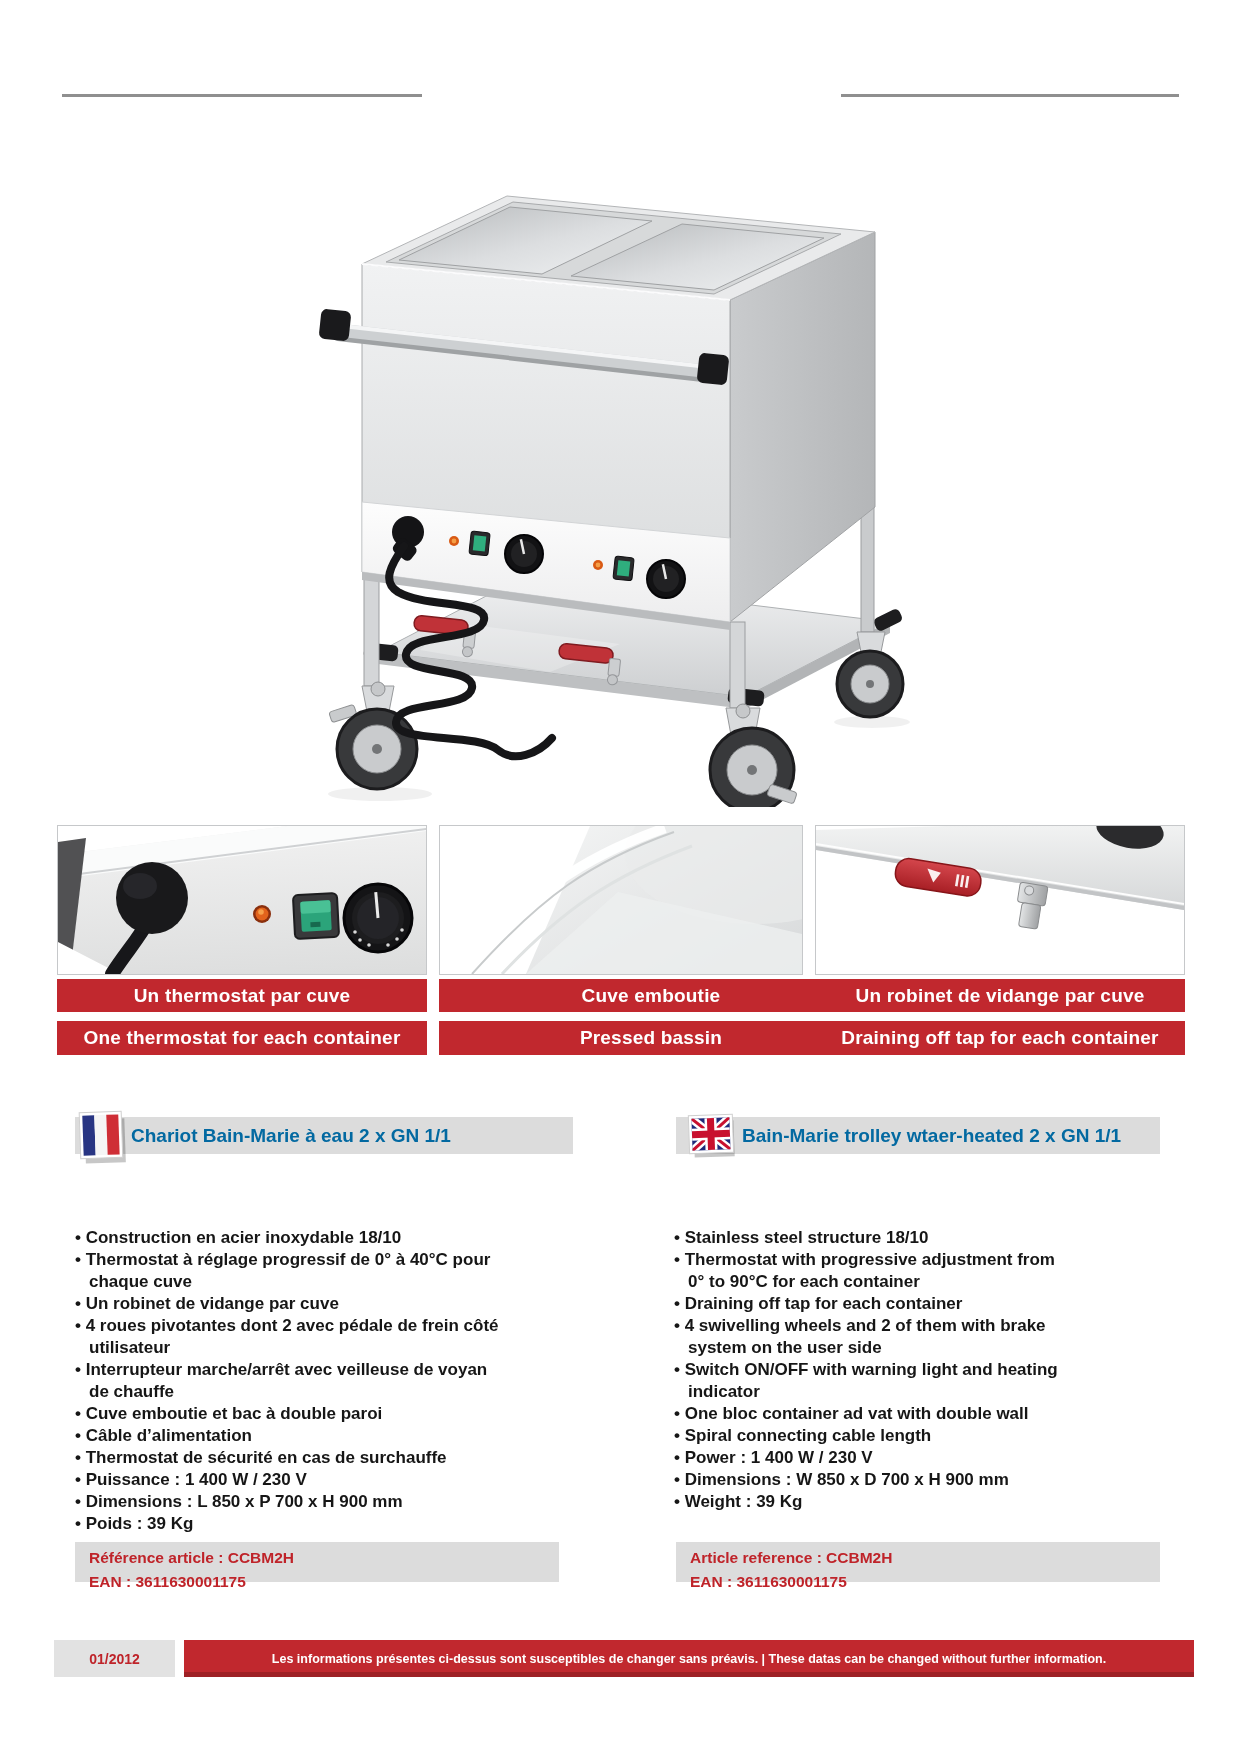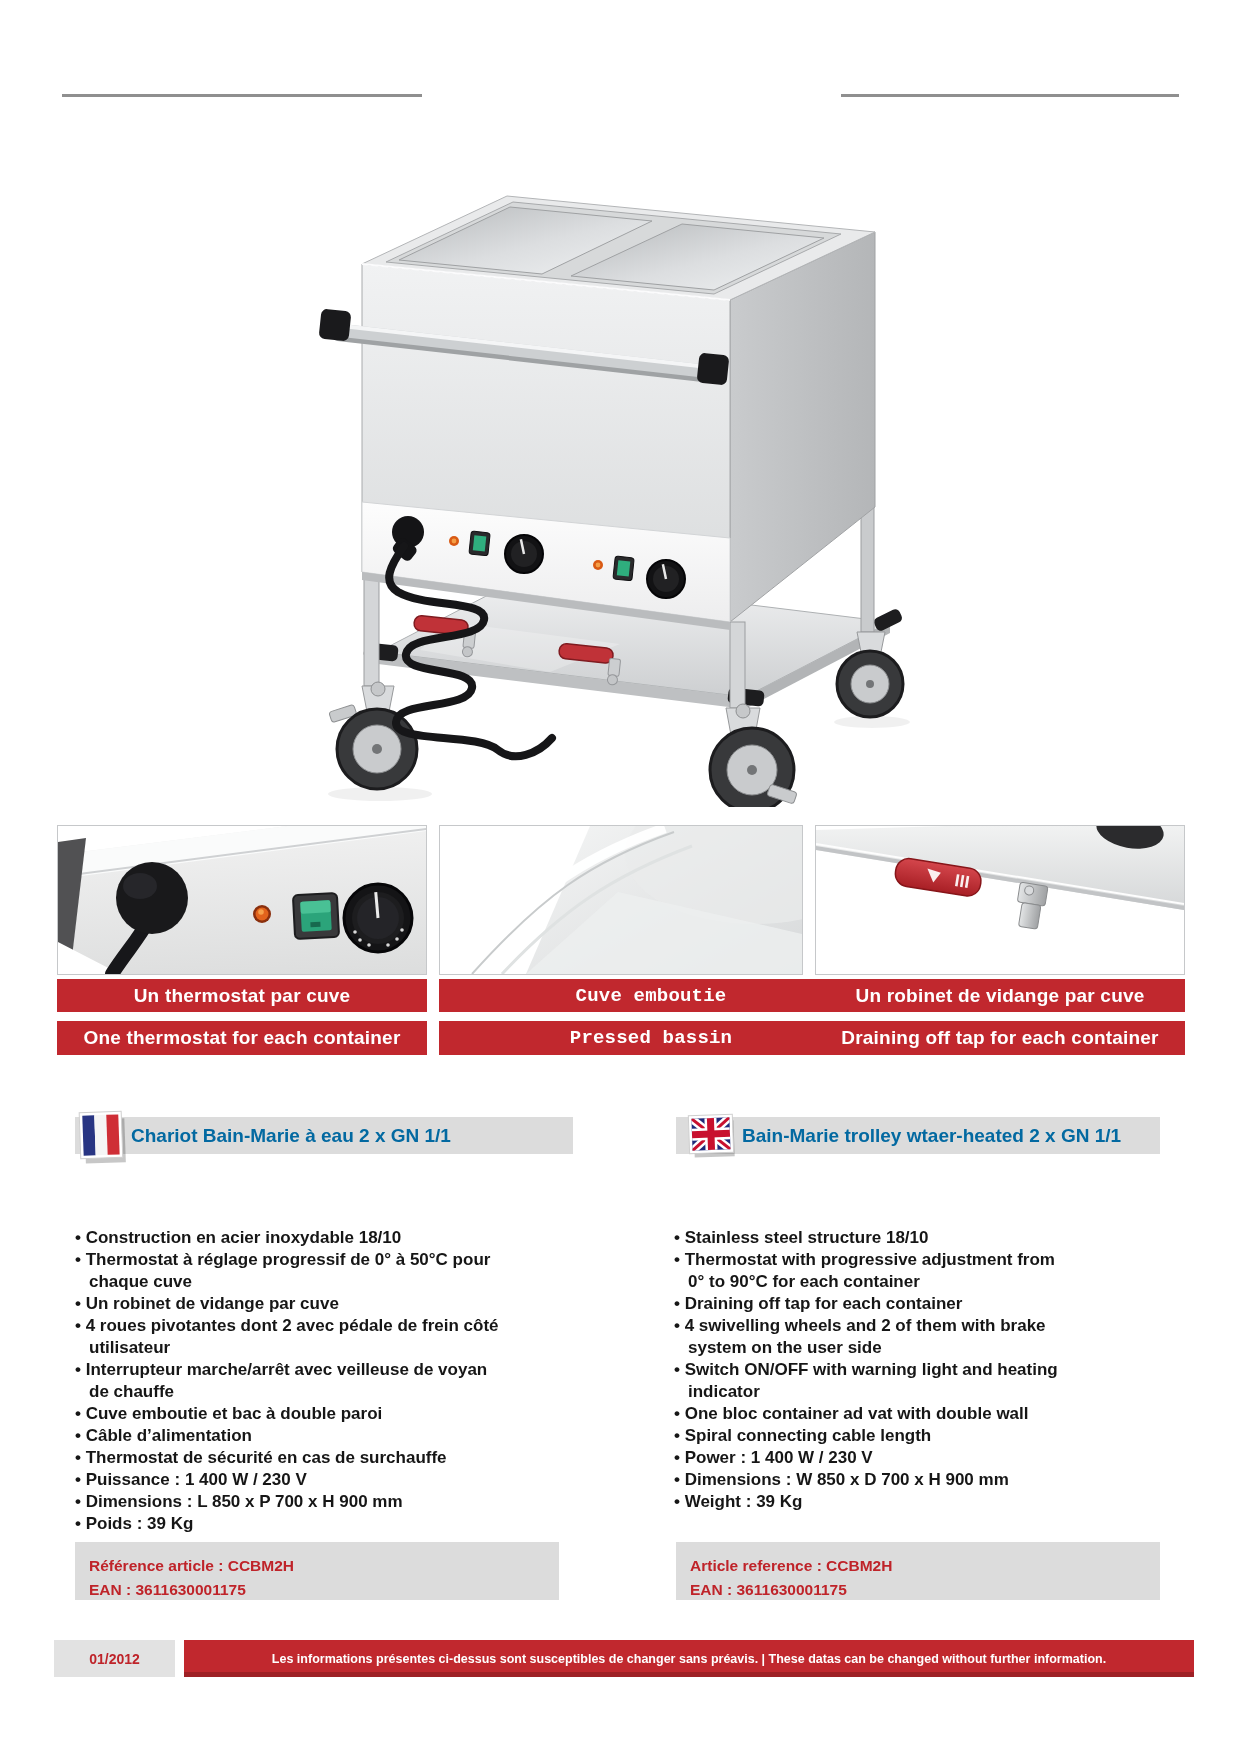--- a/index.html
+++ b/index.html
@@ -17,41 +17,41 @@
   .photo svg { display:block; }
   .photo-1 { left:57px;  width:370px; }
   .photo-2 { left:439px; width:364px; }
   .photo-3 { left:815px; width:370px; }
 
   .caption { position:absolute; background:#c1282e; color:#ffffff; font-weight:bold; font-size:19px;
              display:flex; align-items:center; justify-content:center; letter-spacing:.2px; }
   .cap-row1 { top:979px;  height:33px; }
   .cap-row2 { top:1021px; height:34px; }
   .cap-c1 { left:57px;  width:370px; }
-  .cap-c2 { left:439px; width:424px;font-family:Liberation Mono, monospace; }
+  .cap-c2 { left:439px; width:424px; }
   .cap-c3 { left:815px; width:370px; }
 
   .lang-header { position:absolute; top:1117px; height:37px; background:#dcdcdc; }
   .lang-header .title { display:block; line-height:37px; color:#0369a1; font-weight:bold; font-size:19px; white-space:nowrap; }
   .header-fr { left:75px;  width:498px; }
   .header-en { left:676px; width:484px; }
   .header-fr .title { padding-left:56px; }
   .header-en .title { padding-left:66px; }
   .flag { position:absolute; }
   .flag-fr { left:2px;  top:-9px; }
   .flag-en { left:10px; top:-5px; }
 
   .spec-list { position:absolute; top:1186px; list-style:none;margin-top:41px; }
   .spec-fr { left:75px;  width:502px; }
   .spec-en { left:674px; width:486px; }
   .spec-list li { font-size:17px; font-weight:bold; color:#161616; line-height:22px;
                   white-space:pre-line; padding-left:14px; text-indent:-14px; }
 
-  .ref-box { position:absolute; top:1542px; width:484px; height:58px; background:#dcdcdc;
-             padding:12px 0 0 14px; }
+  .ref-box { position:absolute; top:1542px; width:484px; height:40px; background:#dcdcdc;
+             padding:4px 0 0 14px; }
   .ref-box div { color:#bf2329; font-weight:bold; font-size:15.5px; line-height:24px; }
   .ref-fr { left:75px; }
   .ref-en { left:676px; }
 
   .footer-date { position:absolute; left:54px; top:1640px; width:121px; height:37px; background:#e2e2e2;
                  color:#bf2329; font-weight:bold; font-size:14px; display:flex; align-items:center; justify-content:center; }
   .footer-bar { position:absolute; left:176px; top:1640px; width:1010px; height:37px; background:#c1282e;
                 color:#ffffff; font-weight:bold; font-size:12.5px; display:flex; align-items:center; justify-content:center;
                 box-shadow: inset 0 -5px 0 rgba(0,0,0,.18); margin-left: 8px; }
 </style>
@@ -340,21 +340,21 @@
             </g>
           </g>
         </g>
       </svg>
     </span>
     <span class="title">Bain-Marie trolley wtaer-heated 2 x GN 1/1</span>
   </div>
 
   <ul class="spec-list spec-fr">
     <li>• Construction en acier inoxydable 18/10</li>
-    <li>• Thermostat à réglage progressif de 0° à 50°C pour
+    <li>• Thermostat à réglage progressif de 0° à 40°C pour
 chaque cuve</li>
     <li>• Un robinet de vidange par cuve</li>
     <li>• 4 roues pivotantes dont 2 avec pédale de frein côté
 utilisateur</li>
     <li>• Interrupteur marche/arrêt avec veilleuse de voyan
 de chauffe</li>
     <li>• Cuve emboutie et bac à double paroi</li>
     <li>• Câble d’alimentation</li>
     <li>• Thermostat de sécurité en cas de surchauffe</li>
     <li>• Puissance : 1 400 W / 230 V</li>

